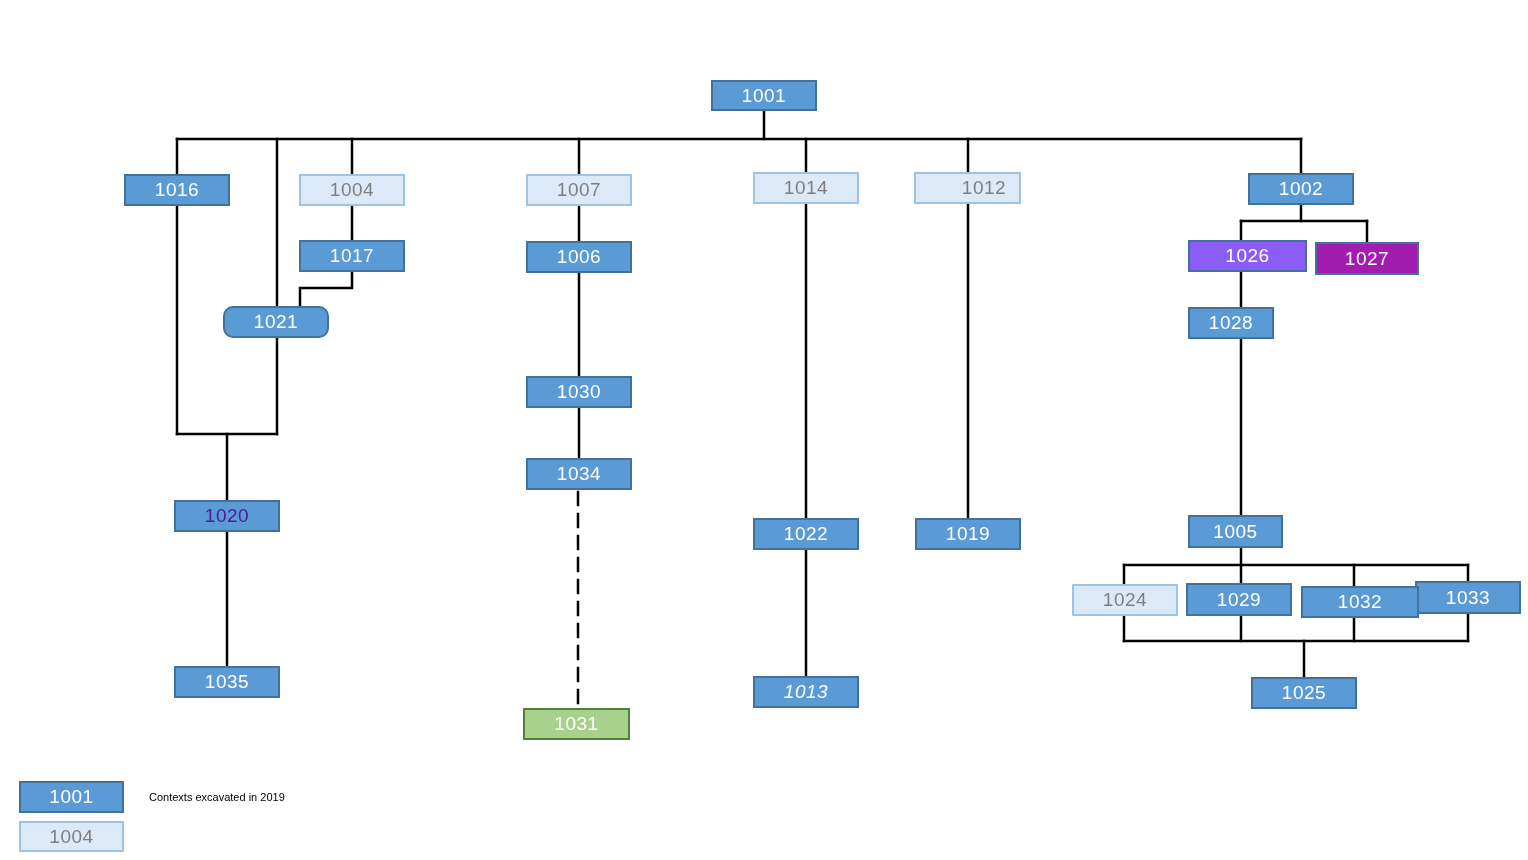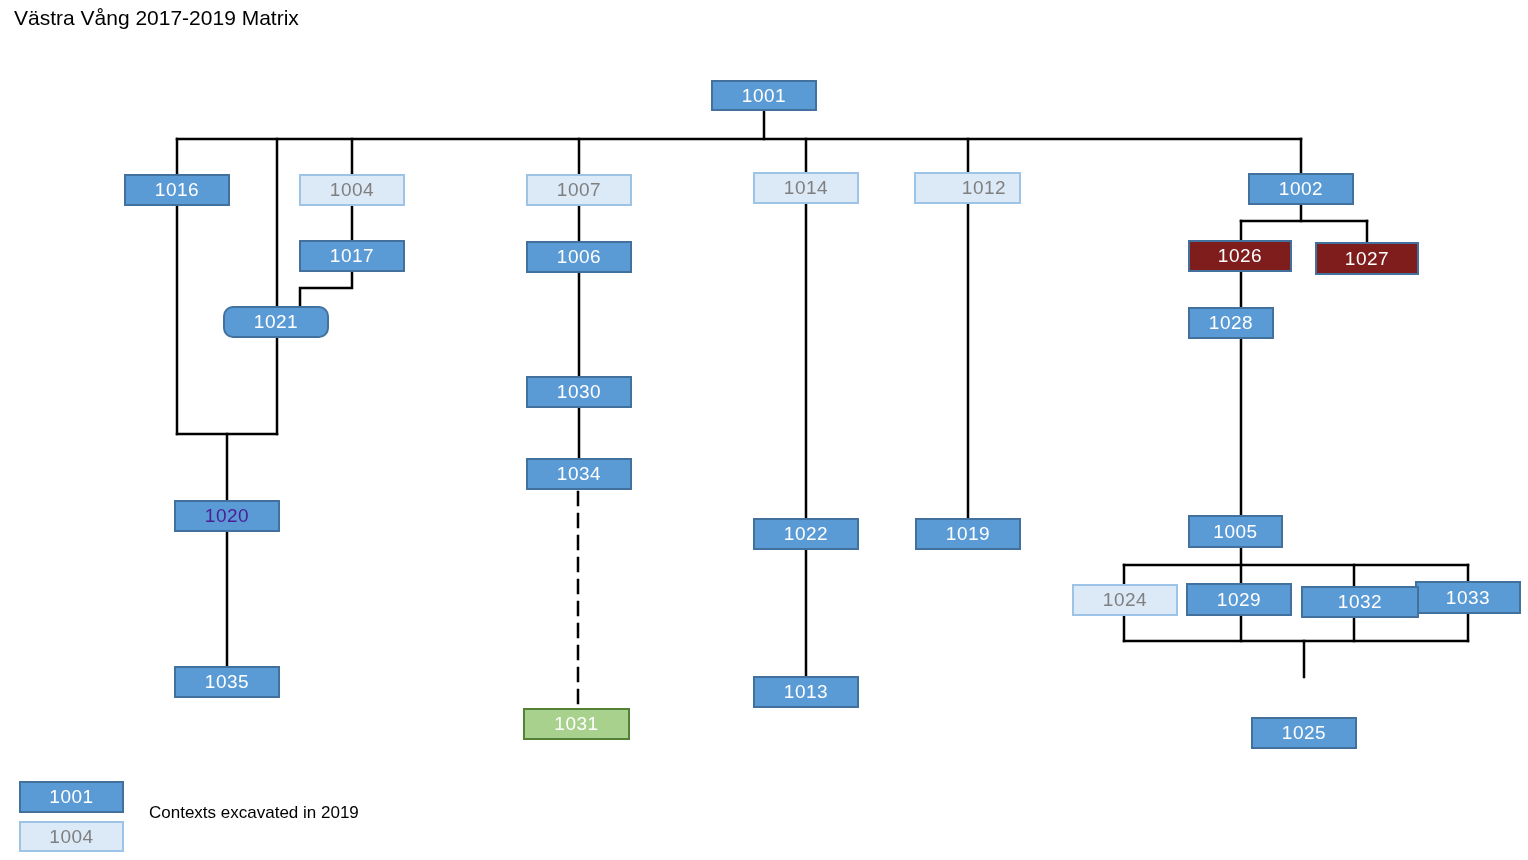--- a/index.html
+++ b/index.html
@@ -26,30 +26,29 @@
   }
   .legend{position:absolute;left:0;top:0;z-index:3;}
   .legend-row{position:absolute;}
   .legend-swatch{
     position:absolute;left:0;top:0;
     box-sizing:border-box;border:2px solid;
     display:flex;align-items:center;justify-content:center;
     font-size:19px;letter-spacing:.5px;
   }
   .legend-text{
-    position:absolute;left:130px;top:16px;height:100%;
+    position:absolute;left:130px;top:0;height:100%;
     display:flex;align-items:center;
-    font-size:17px;color:#000000;white-space:nowrap;
+    font-size:11px;color:#000000;white-space:nowrap;
   }
 </style>
 </head>
 <body>
 
 <div class="canvas">
-  <div class="title">Västra Vång 2017-2019 Matrix</div>
 
   <svg class="lines" width="1528" height="860">
       <polyline points="764,111 764,139" stroke="#000000"></polyline>
       <polyline points="177,139 1301,139" stroke="#000000"></polyline>
       <polyline points="177,139 177,174" stroke="#000000"></polyline>
       <polyline points="177,206 177,434" stroke="#000000"></polyline>
       <polyline points="277,139 277,306" stroke="#000000"></polyline>
       <polyline points="277,338 277,434" stroke="#000000"></polyline>
       <polyline points="177,434 277,434" stroke="#000000"></polyline>
       <polyline points="227,434 227,500" stroke="#000000"></polyline>
@@ -91,37 +90,37 @@
   <div>
       <div class="node" style="left: 711px; top: 80px; width: 106px; height: 31px; background: rgb(91, 155, 213); border-color: rgb(65, 113, 156); color: rgb(255, 255, 255);">1001</div>
       <div class="node" style="left: 124px; top: 174px; width: 106px; height: 32px; background: rgb(91, 155, 213); border-color: rgb(65, 113, 156); color: rgb(255, 255, 255);">1016</div>
       <div class="node" style="left: 299px; top: 174px; width: 106px; height: 32px; background: rgb(220, 233, 247); border-color: rgb(157, 195, 230); color: rgb(127, 127, 127);">1004</div>
       <div class="node" style="left: 526px; top: 174px; width: 106px; height: 32px; background: rgb(220, 233, 247); border-color: rgb(157, 195, 230); color: rgb(127, 127, 127);">1007</div>
       <div class="node" style="left: 753px; top: 172px; width: 106px; height: 32px; background: rgb(220, 233, 247); border-color: rgb(157, 195, 230); color: rgb(127, 127, 127);">1014</div>
       <div class="node" style="left: 914px; top: 172px; width: 107px; height: 32px; background: rgb(220, 233, 247); border-color: rgb(157, 195, 230); color: rgb(127, 127, 127); padding-left: 33px;">1012</div>
       <div class="node" style="left: 1248px; top: 173px; width: 106px; height: 32px; background: rgb(91, 155, 213); border-color: rgb(65, 113, 156); color: rgb(255, 255, 255);">1002</div>
       <div class="node" style="left: 299px; top: 240px; width: 106px; height: 32px; background: rgb(91, 155, 213); border-color: rgb(65, 113, 156); color: rgb(255, 255, 255);">1017</div>
       <div class="node" style="left: 526px; top: 241px; width: 106px; height: 32px; background: rgb(91, 155, 213); border-color: rgb(65, 113, 156); color: rgb(255, 255, 255);">1006</div>
-      <div class="node" style="left: 1188px; top: 240px; width: 104px; height: 32px; background: #7f1d1d; border-color: rgb(65, 113, 156); color: rgb(255, 255, 255);">1026</div>
-      <div class="node" style="left: 1315px; top: 242px; width: 104px; height: 33px; background: #7f1d1d; border-color: rgb(65, 113, 156); color: rgb(255, 255, 255);">1027</div>
+      <div class="node" style="left: 1188px; top: 240px; width: 119px; height: 32px; background: #8b5cf6; border-color: rgb(65, 113, 156); color: rgb(255, 255, 255);">1026</div>
+      <div class="node" style="left: 1315px; top: 242px; width: 104px; height: 33px; background: #a21caf; border-color: rgb(65, 113, 156); color: rgb(255, 255, 255);">1027</div>
       <div class="node" style="left: 223px; top: 306px; width: 106px; height: 32px; background: rgb(91, 155, 213); border-color: rgb(65, 113, 156); color: rgb(255, 255, 255); border-radius: 10px;">1021</div>
       <div class="node" style="left: 1188px; top: 307px; width: 86px; height: 32px; background: rgb(91, 155, 213); border-color: rgb(65, 113, 156); color: rgb(255, 255, 255);">1028</div>
       <div class="node" style="left: 526px; top: 376px; width: 106px; height: 32px; background: rgb(91, 155, 213); border-color: rgb(65, 113, 156); color: rgb(255, 255, 255);">1030</div>
       <div class="node" style="left: 526px; top: 458px; width: 106px; height: 32px; background: rgb(91, 155, 213); border-color: rgb(65, 113, 156); color: rgb(255, 255, 255);">1034</div>
       <div class="node" style="left: 174px; top: 500px; width: 106px; height: 32px; background: rgb(91, 155, 213); border-color: rgb(65, 113, 156); color: #4c1d95;">1020</div>
       <div class="node" style="left: 1188px; top: 515px; width: 95px; height: 33px; background: rgb(91, 155, 213); border-color: rgb(65, 113, 156); color: rgb(255, 255, 255);">1005</div>
       <div class="node" style="left: 753px; top: 518px; width: 106px; height: 32px; background: rgb(91, 155, 213); border-color: rgb(65, 113, 156); color: rgb(255, 255, 255);">1022</div>
       <div class="node" style="left: 915px; top: 518px; width: 106px; height: 32px; background: rgb(91, 155, 213); border-color: rgb(65, 113, 156); color: rgb(255, 255, 255);">1019</div>
       <div class="node" style="left: 1415px; top: 581px; width: 106px; height: 33px; background: rgb(91, 155, 213); border-color: rgb(65, 113, 156); color: rgb(255, 255, 255);">1033</div>
       <div class="node" style="left: 1186px; top: 583px; width: 106px; height: 33px; background: rgb(91, 155, 213); border-color: rgb(65, 113, 156); color: rgb(255, 255, 255);">1029</div>
       <div class="node" style="left: 1072px; top: 584px; width: 106px; height: 32px; background: rgb(220, 233, 247); border-color: rgb(157, 195, 230); color: rgb(127, 127, 127);">1024</div>
       <div class="node" style="left: 1301px; top: 586px; width: 118px; height: 32px; background: rgb(91, 155, 213); border-color: rgb(65, 113, 156); color: rgb(255, 255, 255);">1032</div>
       <div class="node" style="left: 174px; top: 666px; width: 106px; height: 32px; background: rgb(91, 155, 213); border-color: rgb(65, 113, 156); color: rgb(255, 255, 255);">1035</div>
-      <div class="node" style="left: 753px; top: 676px; width: 106px; height: 32px; background: rgb(91, 155, 213); border-color: rgb(65, 113, 156); color: rgb(255, 255, 255);">1013</div>
-      <div class="node" style="left: 1251px; top: 677px; width: 106px; height: 32px; background: rgb(91, 155, 213); border-color: rgb(65, 113, 156); color: rgb(255, 255, 255); margin-top: 40px;">1025</div>
+      <div class="node" style="left: 753px; top: 676px; width: 106px; height: 32px; background: rgb(91, 155, 213); border-color: rgb(65, 113, 156); color: rgb(255, 255, 255); font-style: italic;">1013</div>
+      <div class="node" style="left: 1251px; top: 677px; width: 106px; height: 32px; background: rgb(91, 155, 213); border-color: rgb(65, 113, 156); color: rgb(255, 255, 255);">1025</div>
       <div class="node" style="left: 523px; top: 708px; width: 107px; height: 32px; background: rgb(169, 209, 142); border-color: rgb(83, 129, 53); color: rgb(255, 255, 255);">1031</div>
     </div>
 
   <div class="legend">
     <div class="legend-row" style="left: 19px; top: 781px; width: 420px; height: 32px;">
       <div class="legend-swatch" style="width: 105px; height: 32px; background: rgb(91, 155, 213); border-color: rgb(65, 113, 156); color: rgb(255, 255, 255);">1001</div>
       <div class="legend-text">Contexts excavated in 2019</div>
     </div>
     <div class="legend-row" style="left: 19px; top: 821px; width: 420px; height: 31px;">
       <div class="legend-swatch" style="width: 105px; height: 31px; background: rgb(220, 233, 247); border-color: rgb(157, 195, 230); color: rgb(127, 127, 127);">1004</div>

